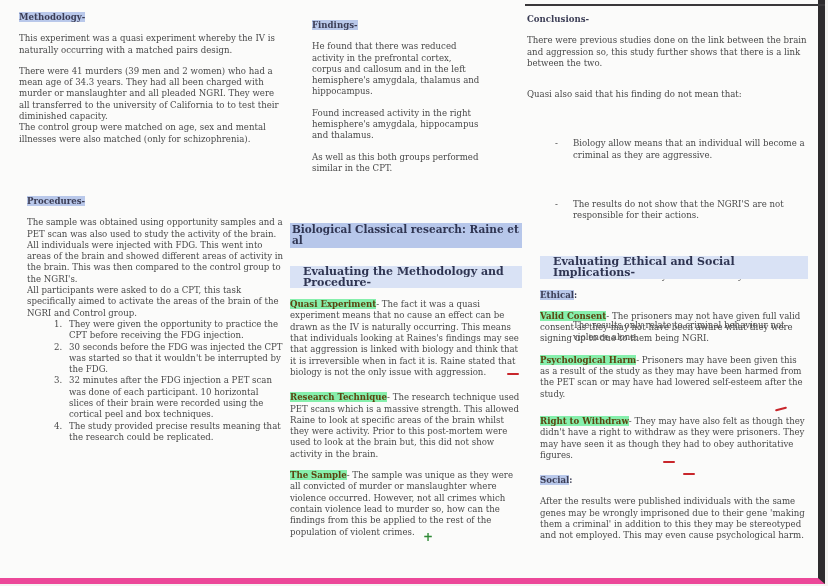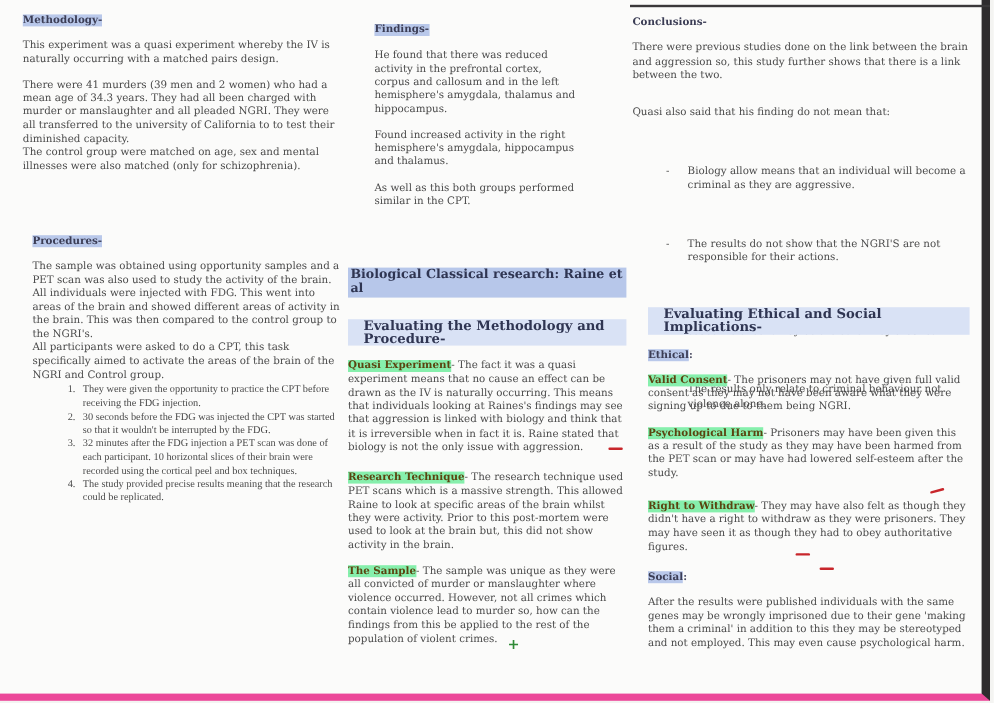--- a/index.html
+++ b/index.html
@@ -18,21 +18,21 @@
   .topline {
     position:absolute; left:525px; top:4px; width:300px; height:2px; background:#3a383a;
   }
   .col { position:absolute; font-size:8.6px; line-height:11.3px; }
   .col p { margin:0; }
   .h { font-weight:bold; color:#3b3d55; }
   .hl-blue { background:#b9c8ea; }
   .hl-yellow { background:#86efac; color:#5a4410; font-weight:bold;margin-top:16px; }
   .gap { height:10px; }
   ol { margin:0; padding-left:38px; }
-  ol li { padding-left:4px;font-family:Liberation Serif, serif; }
+  ol li { padding-left:4px; }
   ul.dash { list-style:none; margin:0; padding-left:28px; }
   ul.dash li { position:relative; padding-left:18px;margin-top:38px; }
   ul.dash li::before { content:"-"; position:absolute; left:0; }
   .bigtitle { font-size:10.5px; font-weight:bold; color:#2f3552; background:#b7c7ea; display:inline-block; padding:1px 2px; }
   .subtitle { font-size:11px; font-weight:bold; color:#2f3552; background:#d9e2f5; display:inline-block; padding:0 13px; }
   .mark-red { position:absolute; height:2px; width:12px; background:#c8262b; border-radius:1px; }
   .mark-green { position:absolute; color:#2f8a36; font-weight:bold; font-size:12px; }
 </style>
 </head>
 <body>

